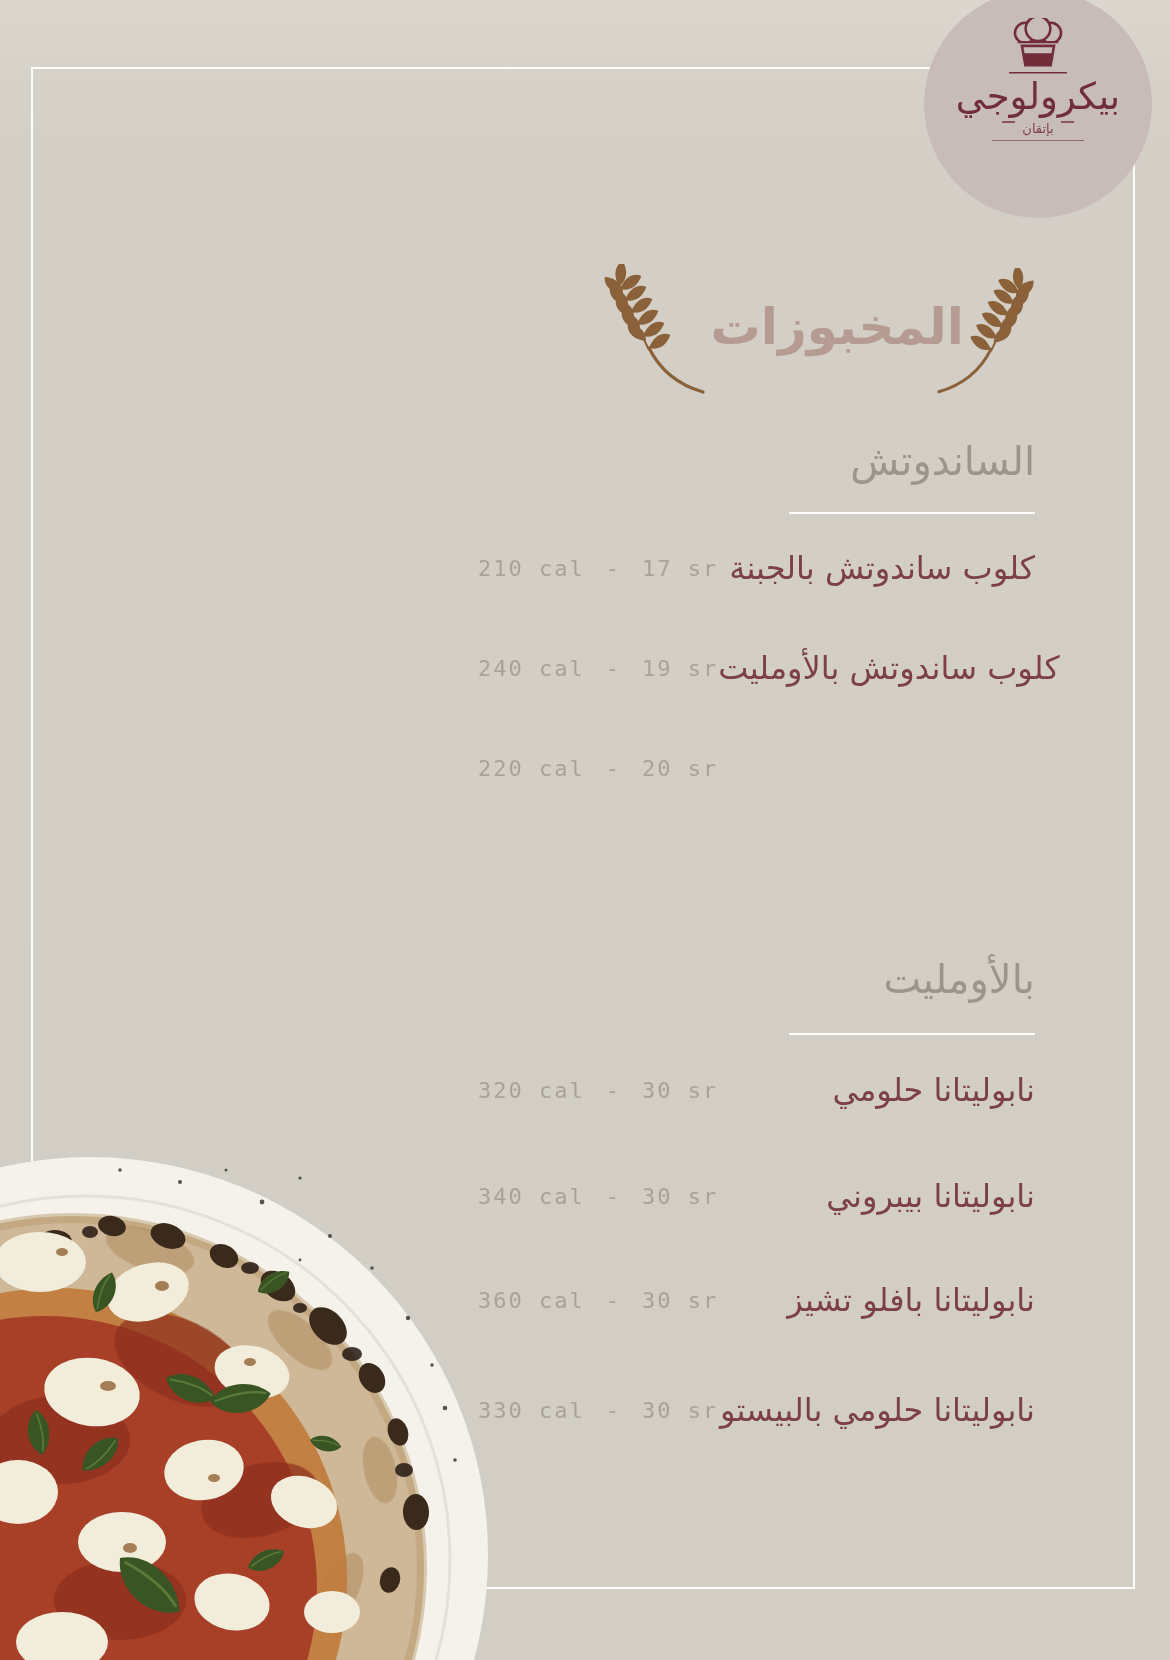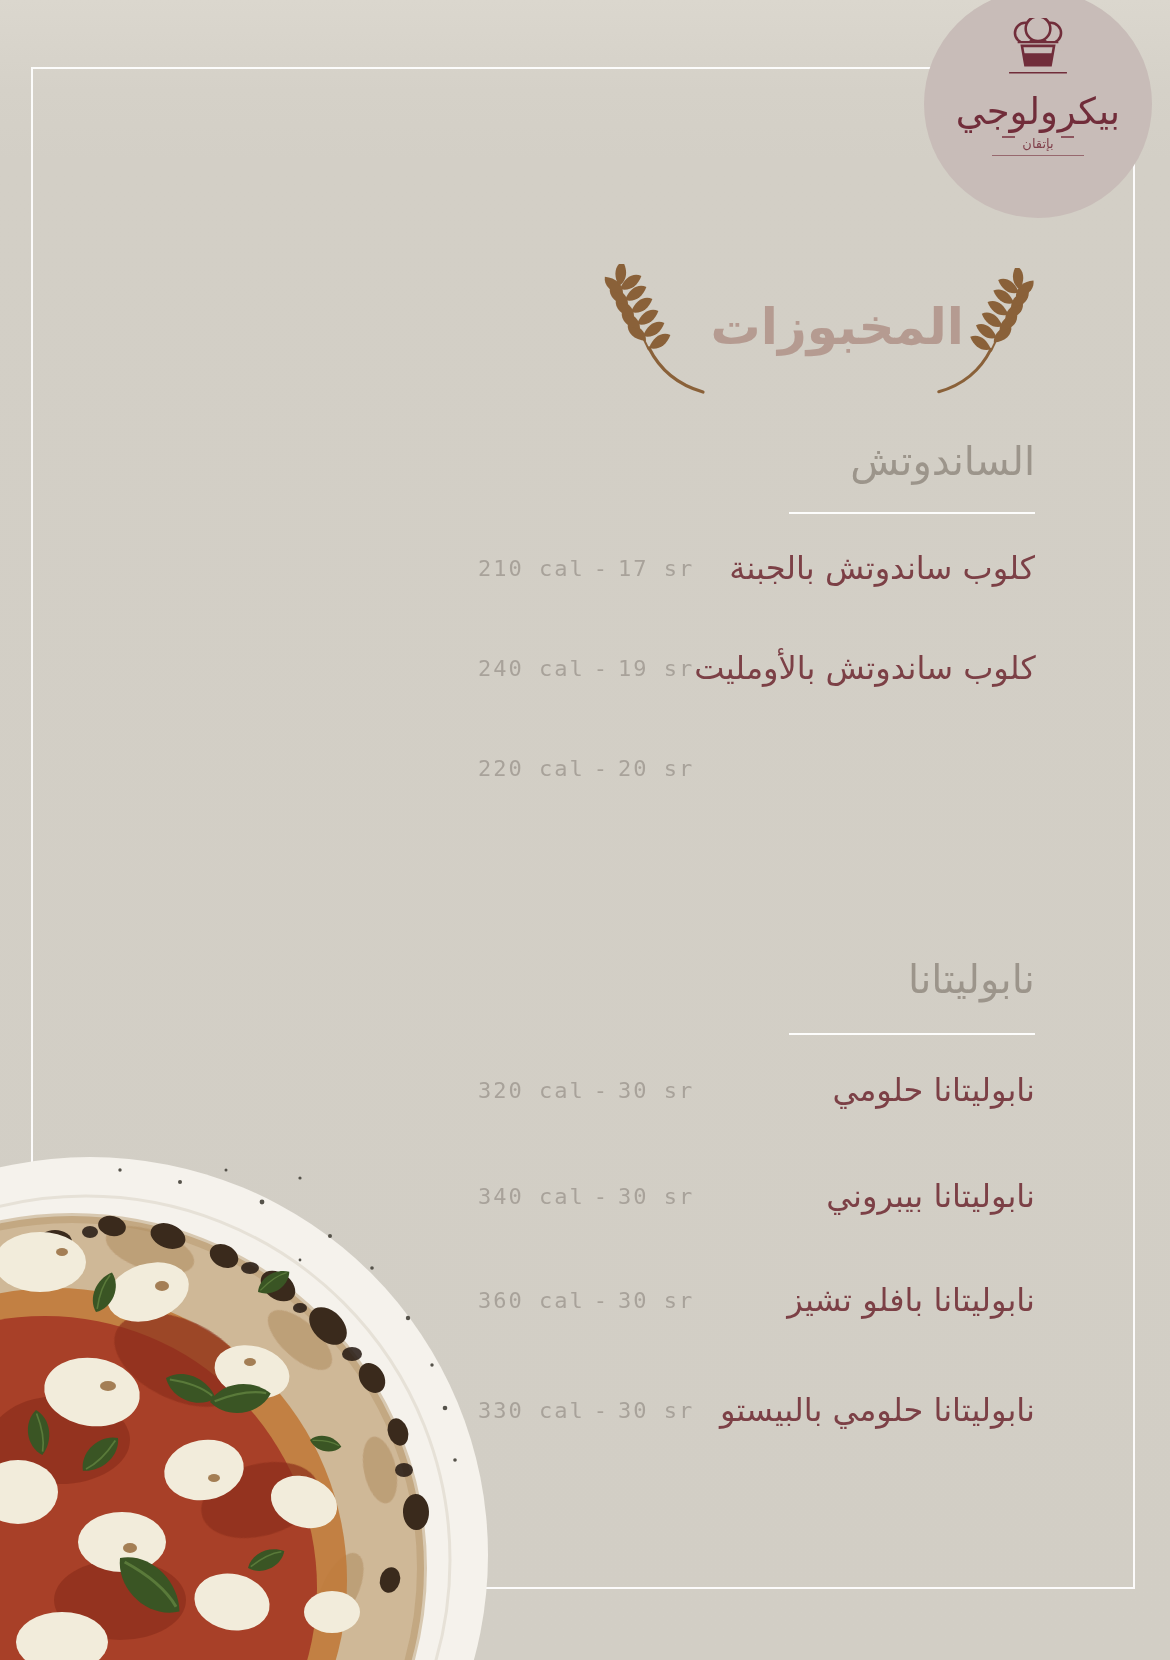--- a/index.html
+++ b/index.html
@@ -12,21 +12,21 @@
     position:absolute;left:31px;top:67px;width:1100px;height:1518px;
     border:2px solid rgba(255,255,255,.92);z-index:1;
   }
   
   .logo-circle{
     position:absolute;left:924px;top:-10px;width:228px;height:228px;border-radius:50%;
     background:#c8bcb8;z-index:5;display:flex;flex-direction:column;align-items:center;
   }
   .logo-circle svg{margin-top:28px;}
   .brand-name{
-    color:#712d3a;font-size:37px;line-height:1.05;margin-top:15px;direction:rtl;
+    color:#712d3a;font-size:37px;line-height:1.05;margin-top:0;direction:rtl;
     letter-spacing:0;
   }
   .tagline-row{display:flex;align-items:flex-start;gap:7px;margin-top:4px;color:#7d3a46;}
   .tagline-dash{width:13px;height:2px;background:#7d3a46;opacity:.8;}
   .brand-tagline{font-size:13px;direction:rtl;opacity:.95;}
   .tagline-underline{width:92px;height:1px;background:#7d3a46;opacity:.65;margin-top:4px;}
   
   .page-title{
     position:absolute;left:712px;top:298px;width:252px;text-align:center;
     color:#b59b91;font-size:50px;direction:rtl;z-index:2;font-weight:bold;
@@ -46,21 +46,21 @@
   .underline-1{top:512px;}
   .underline-2{top:1033px;}
   
   .menu-row{
     position:absolute;left:478px;width:557px;height:44px;z-index:2;
     display:flex;justify-content:space-between;align-items:center;
   }
   .row-1{top:546px;} .row-2{top:646px;} .row-3{top:746px;}
   .row-4{top:1068px;} .row-5{top:1174px;} .row-6{top:1278px;} .row-7{top:1388px;}
   .price-group{
-    display:flex;align-items:baseline;gap:3px;
+    display:flex;align-items:baseline;gap:15px;
     font-family:"DejaVu Sans Mono",monospace;font-size:22px;letter-spacing:2px;
     color:#a8a29a;white-space:nowrap;
   }
   .price-group .sep{padding:0 6px;}
   .item-name{
     color:#7c4046;font-size:32px;direction:rtl;white-space:nowrap;text-align:right;
   }
   
   .pizza{position:absolute;left:0;top:1140px;width:490px;height:520px;z-index:4;}
 </style>
@@ -155,21 +155,21 @@
 </div>
 
 <div class="menu-row row-3">
   <div class="price-group">
     <span>220 cal</span>
     <span class="sep">-</span>
     <span>20 sr</span>
   </div>
 </div>
 
-<div class="section-heading heading-2">نابوليتانا</div>
+<div class="section-heading heading-2">بالأومليت</div>
 <div class="section-underline underline-2"></div>
 
 <div class="menu-row row-4">
   <div class="price-group">
     <span>320 cal</span>
     <span class="sep">-</span>
     <span>30 sr</span>
   </div>
   <span class="item-name">نابوليتانا حلومي</span>
 </div>

